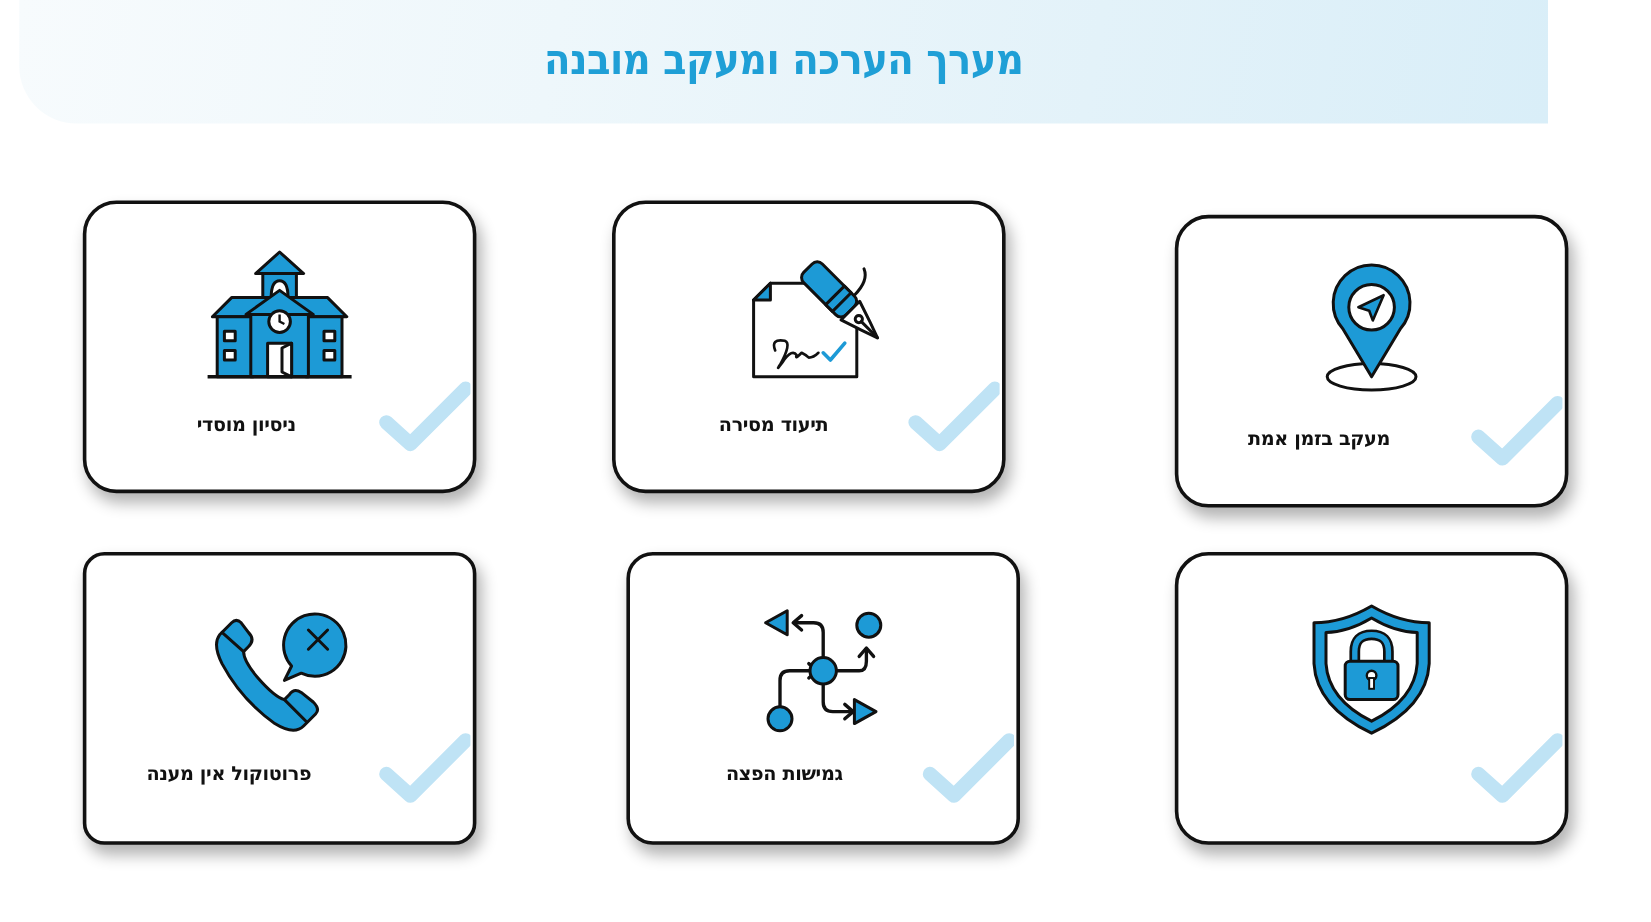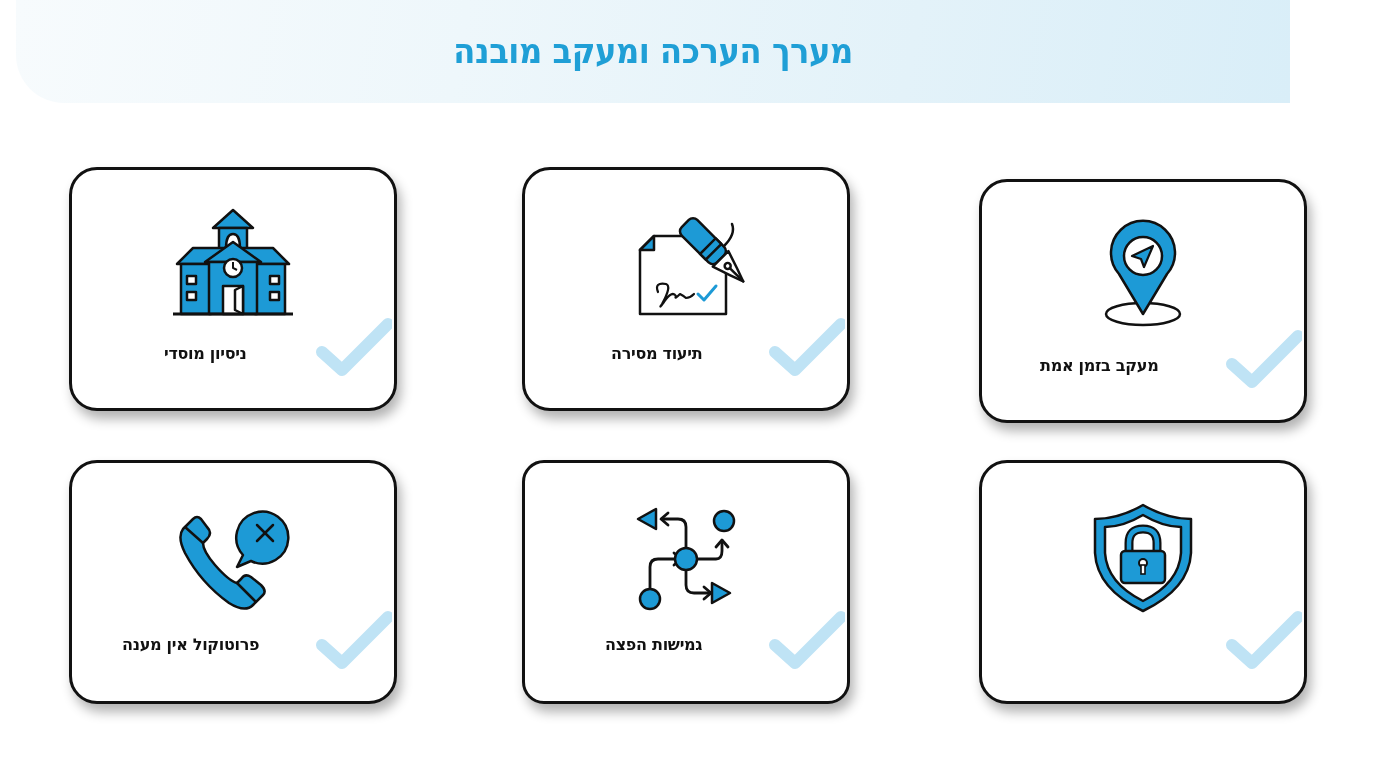--- a/index.html
+++ b/index.html
@@ -33,23 +33,23 @@
     .card .check {
       position: absolute; right: 2px; bottom: 28px; width: 78px; height: 64px;
     }
     .card .check svg { width: 100%; height: 100%; }
     .card .label {
       position: absolute; top: 174px; font-weight: bold; font-size: 16px; color: #111;
       white-space: nowrap; direction: rtl; letter-spacing: -0.3px;
     }
 
     #card-1 { left: 69px;  top: 167px; }
-    #card-2 { left: 522px; top: 167px; }
+    #card-2 { left: 510px; top: 167px; }
     #card-3 { left: 979px; top: 167px; margin-top: 12px; }
-    #card-4 { left: 69px;  top: 460px; }
+    #card-4 { left: 69px;  top: 460px; border-radius: 18px; }
     #card-5 { left: 522px; top: 460px; border-radius: 22px; }
     #card-6 { left: 979px; top: 460px; }
 
     #card-1 .label { left: 92px; }
     #card-2 .label { left: 86px; }
     #card-3 .label { left: 58px; }
     #card-4 .label { left: 50px; top: 172px; }
     #card-5 .label { left: 80px; top: 172px; }
     #card-6 .label { left: 22px; top: 172px; }
   </style>

